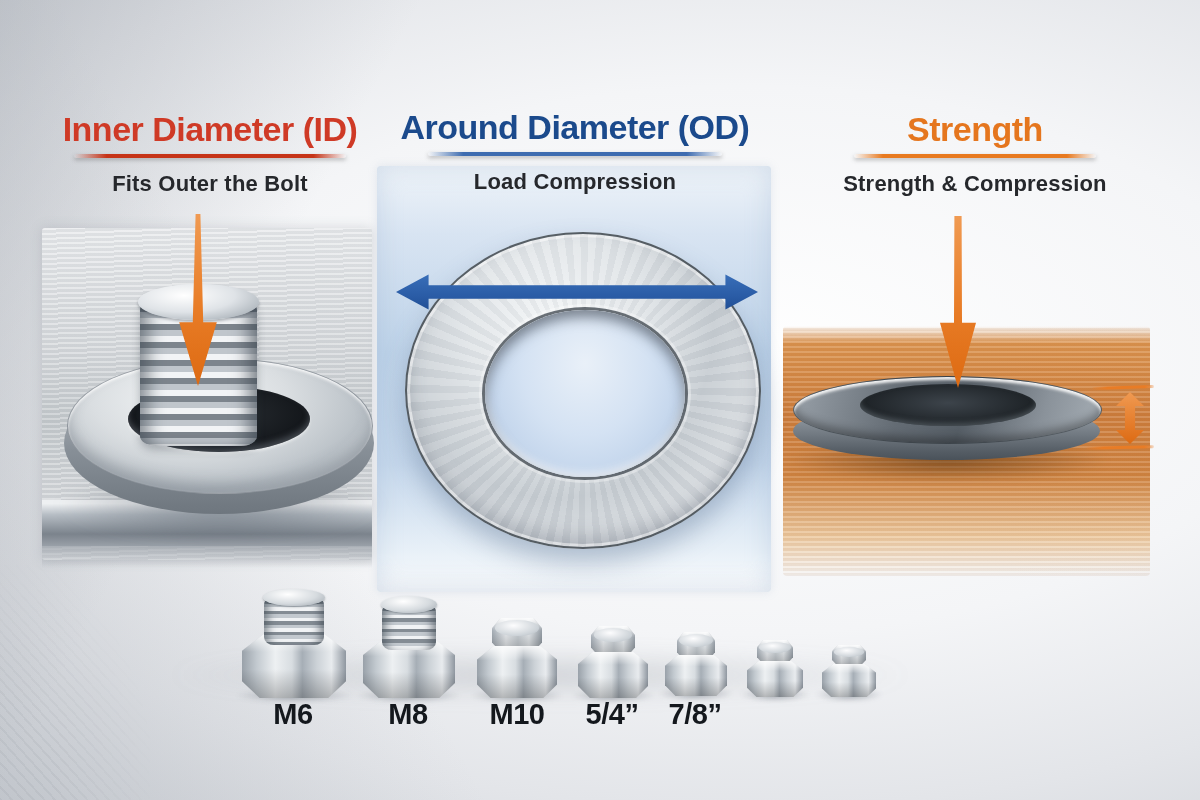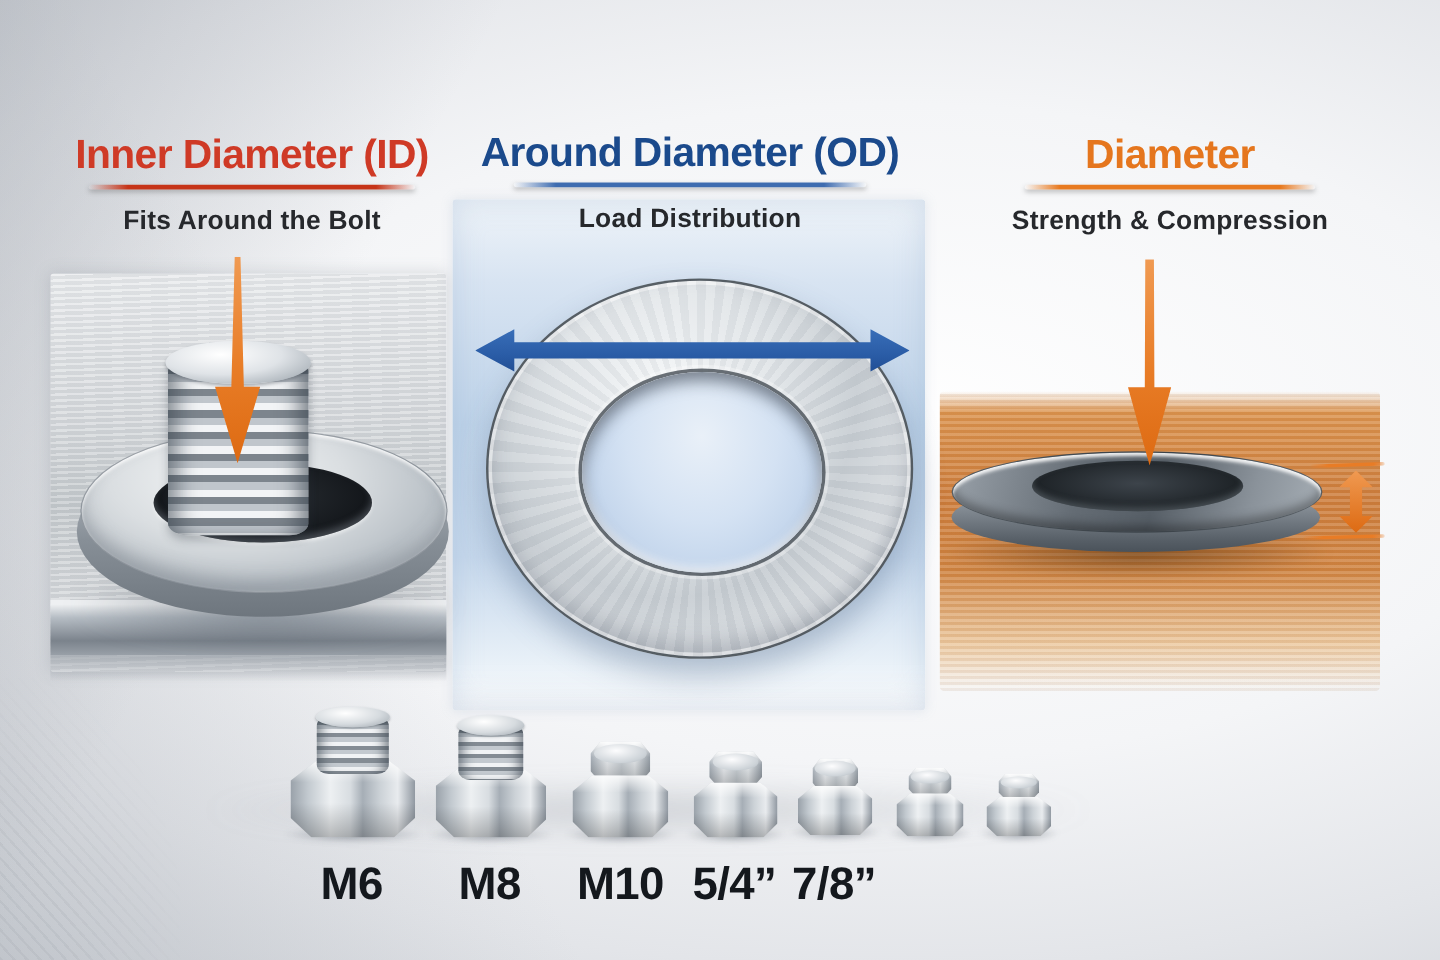--- a/index.html
+++ b/index.html
@@ -165,42 +165,42 @@
   .b4 .hex{height:46px;}
   .b5{left:665px;top:630px;width:62px;height:66px;}
   .b5 .cap{left:12px;top:2px;width:38px;height:28px;}
   .b5 .hex{height:41px;}
   .b6{left:747px;top:638px;width:56px;height:59px;}
   .b6 .cap{left:10px;top:2px;width:36px;height:24px;}
   .b6 .hex{height:36px;}
   .b7{left:822px;top:642px;width:54px;height:55px;}
   .b7 .cap{left:10px;top:3px;width:34px;height:21px;}
   .b7 .hex{height:33px;}
-  .size-label{position:absolute;top:716px;transform:translateX(-50%);z-index:4;
-    font-size:38px;font-weight:700;color:#14181d;letter-spacing:-.5px;}
+  .size-label{position:absolute;top:698px;transform:translateX(-50%);z-index:4;
+    font-size:29px;font-weight:700;color:#14181d;letter-spacing:-.5px;}
   .lab1{left:293px;} .lab2{left:408px;} .lab3{left:517px;} .lab4{left:612px;} .lab5{left:695px;}
 </style>
 </head>
 <body>
 
 <div class="stage">
   <div class="hatch"></div>
 
   <header class="sec sec-id">
     <h1 class="sec-title">Inner Diameter (ID)</h1>
     <div class="rule rule-id"></div>
-    <p class="sec-sub">Fits Around the Bolt</p>
+    <p class="sec-sub">Fits Outer the Bolt</p>
   </header>
   <header class="sec sec-od">
     <h1 class="sec-title">Around Diameter (OD)</h1>
     <div class="rule rule-od"></div>
-    <p class="sec-sub">Load Distribution</p>
+    <p class="sec-sub">Load Compression</p>
   </header>
   <header class="sec sec-th">
-    <h1 class="sec-title">Diameter</h1>
+    <h1 class="sec-title">Strength</h1>
     <div class="rule rule-th"></div>
     <p class="sec-sub">Strength &amp; Compression</p>
   </header>
 
   <div class="panel panel-id"></div>
   <div class="plate"></div>
   <div class="plate-fade"></div>
   <div class="lw-shadow"></div>
   <div class="lw-under"></div>
   <div class="lw-top"></div>

